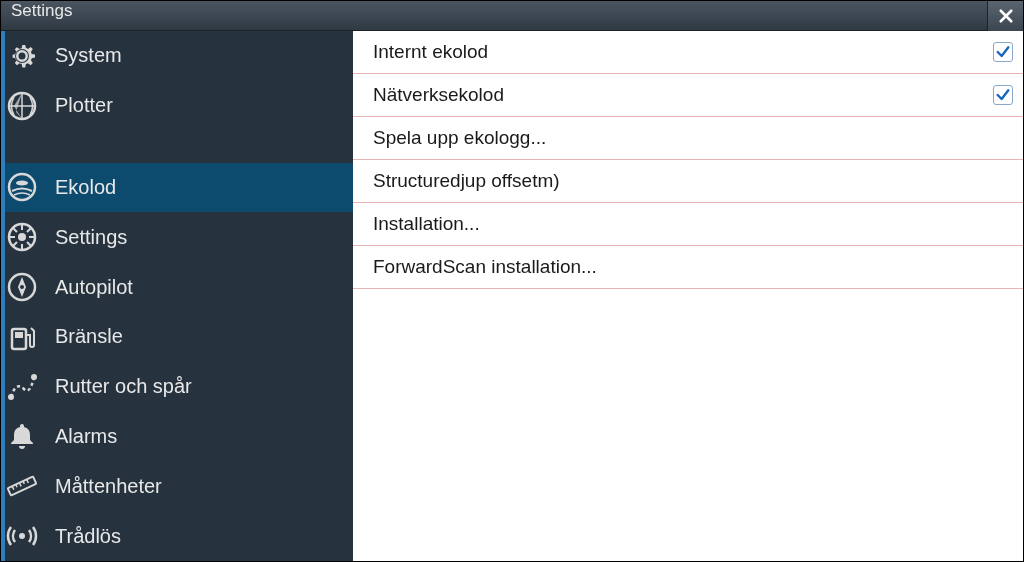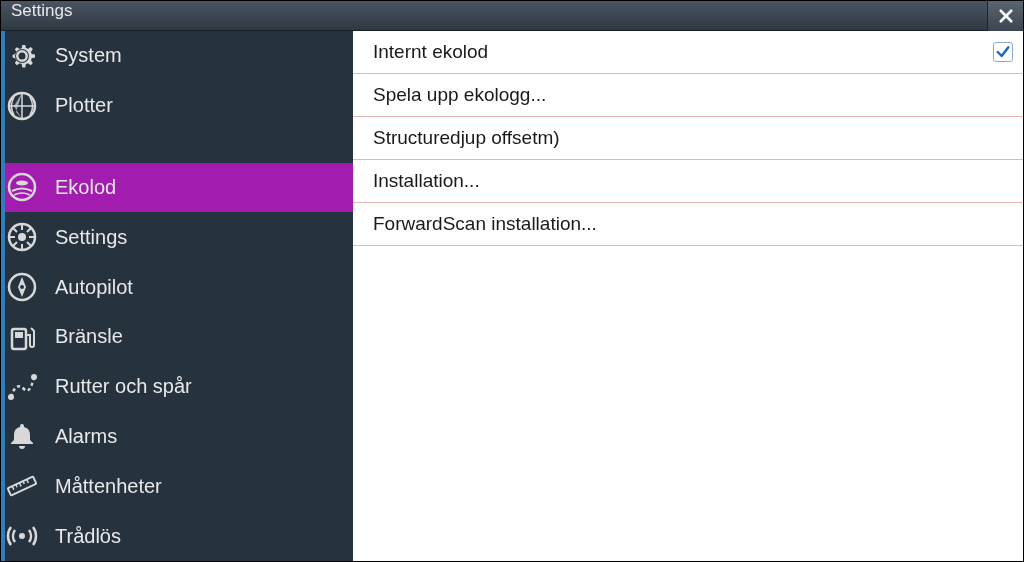--- a/index.html
+++ b/index.html
@@ -74,21 +74,21 @@
     .sidebar-item {
       height: 55px;
       display: flex;
       align-items: center;
       color: #e8e8e8;
       font-size: 20px;
       cursor: pointer;
     }
     
     .sidebar-item.selected {
-      background: #a21caf;
+      background: #0c4a6e;
       margin-top: 32px;
     }
     
     .sidebar-icon {
       width: 34px;
       height: 34px;
       margin-right: 16px;
       display: flex;
       align-items: center;
       justify-content: center;
@@ -277,20 +277,28 @@
 
       <div class="content-row">
         <span>Internt ekolod</span>
         <div class="checkbox">
           <svg viewBox="0 0 24 24">
             <path d="M4 12 L10 18 L20 5" stroke="#1565c0" stroke-width="3.5" fill="none" stroke-linecap="round" stroke-linejoin="round"></path>
           </svg>
         </div>
       </div>
 
+      <div class="content-row">
+        <span>Nätverksekolod</span>
+        <div class="checkbox">
+          <svg viewBox="0 0 24 24">
+            <path d="M4 12 L10 18 L20 5" stroke="#1565c0" stroke-width="3.5" fill="none" stroke-linecap="round" stroke-linejoin="round"></path>
+          </svg>
+        </div>
+      </div>
 
 
       <div class="content-row">
         <span>Spela upp ekologg...</span>
       </div>
 
       <div class="content-row">
         <span>Structuredjup offsetm)</span>
       </div>
 

